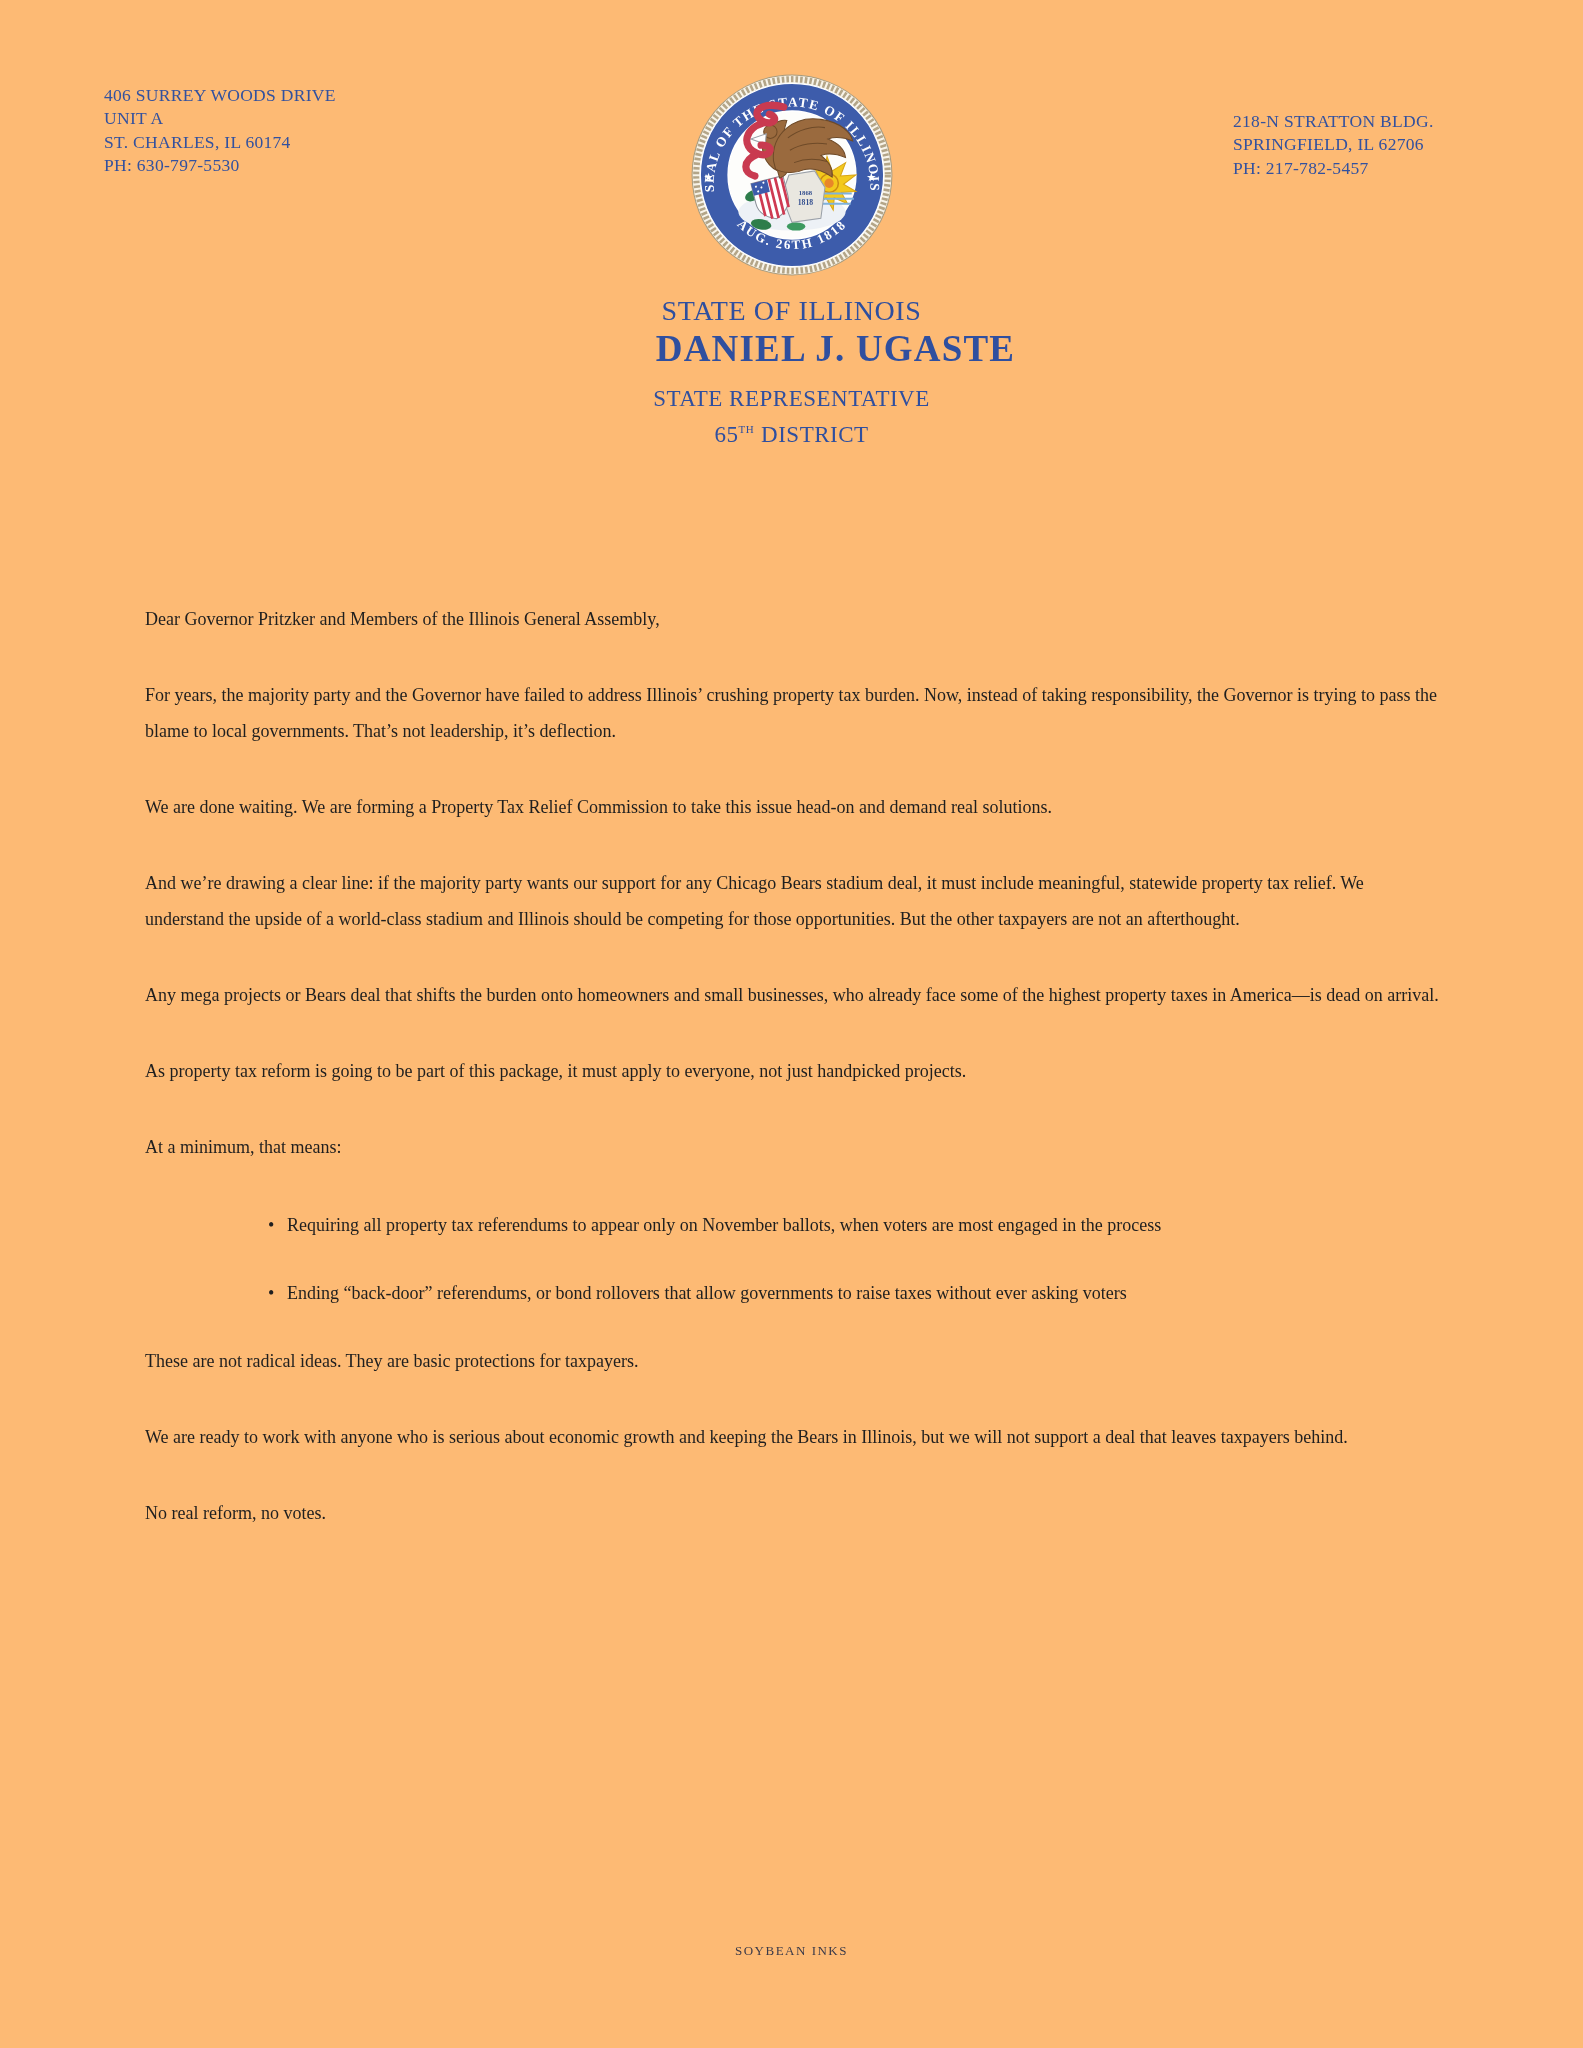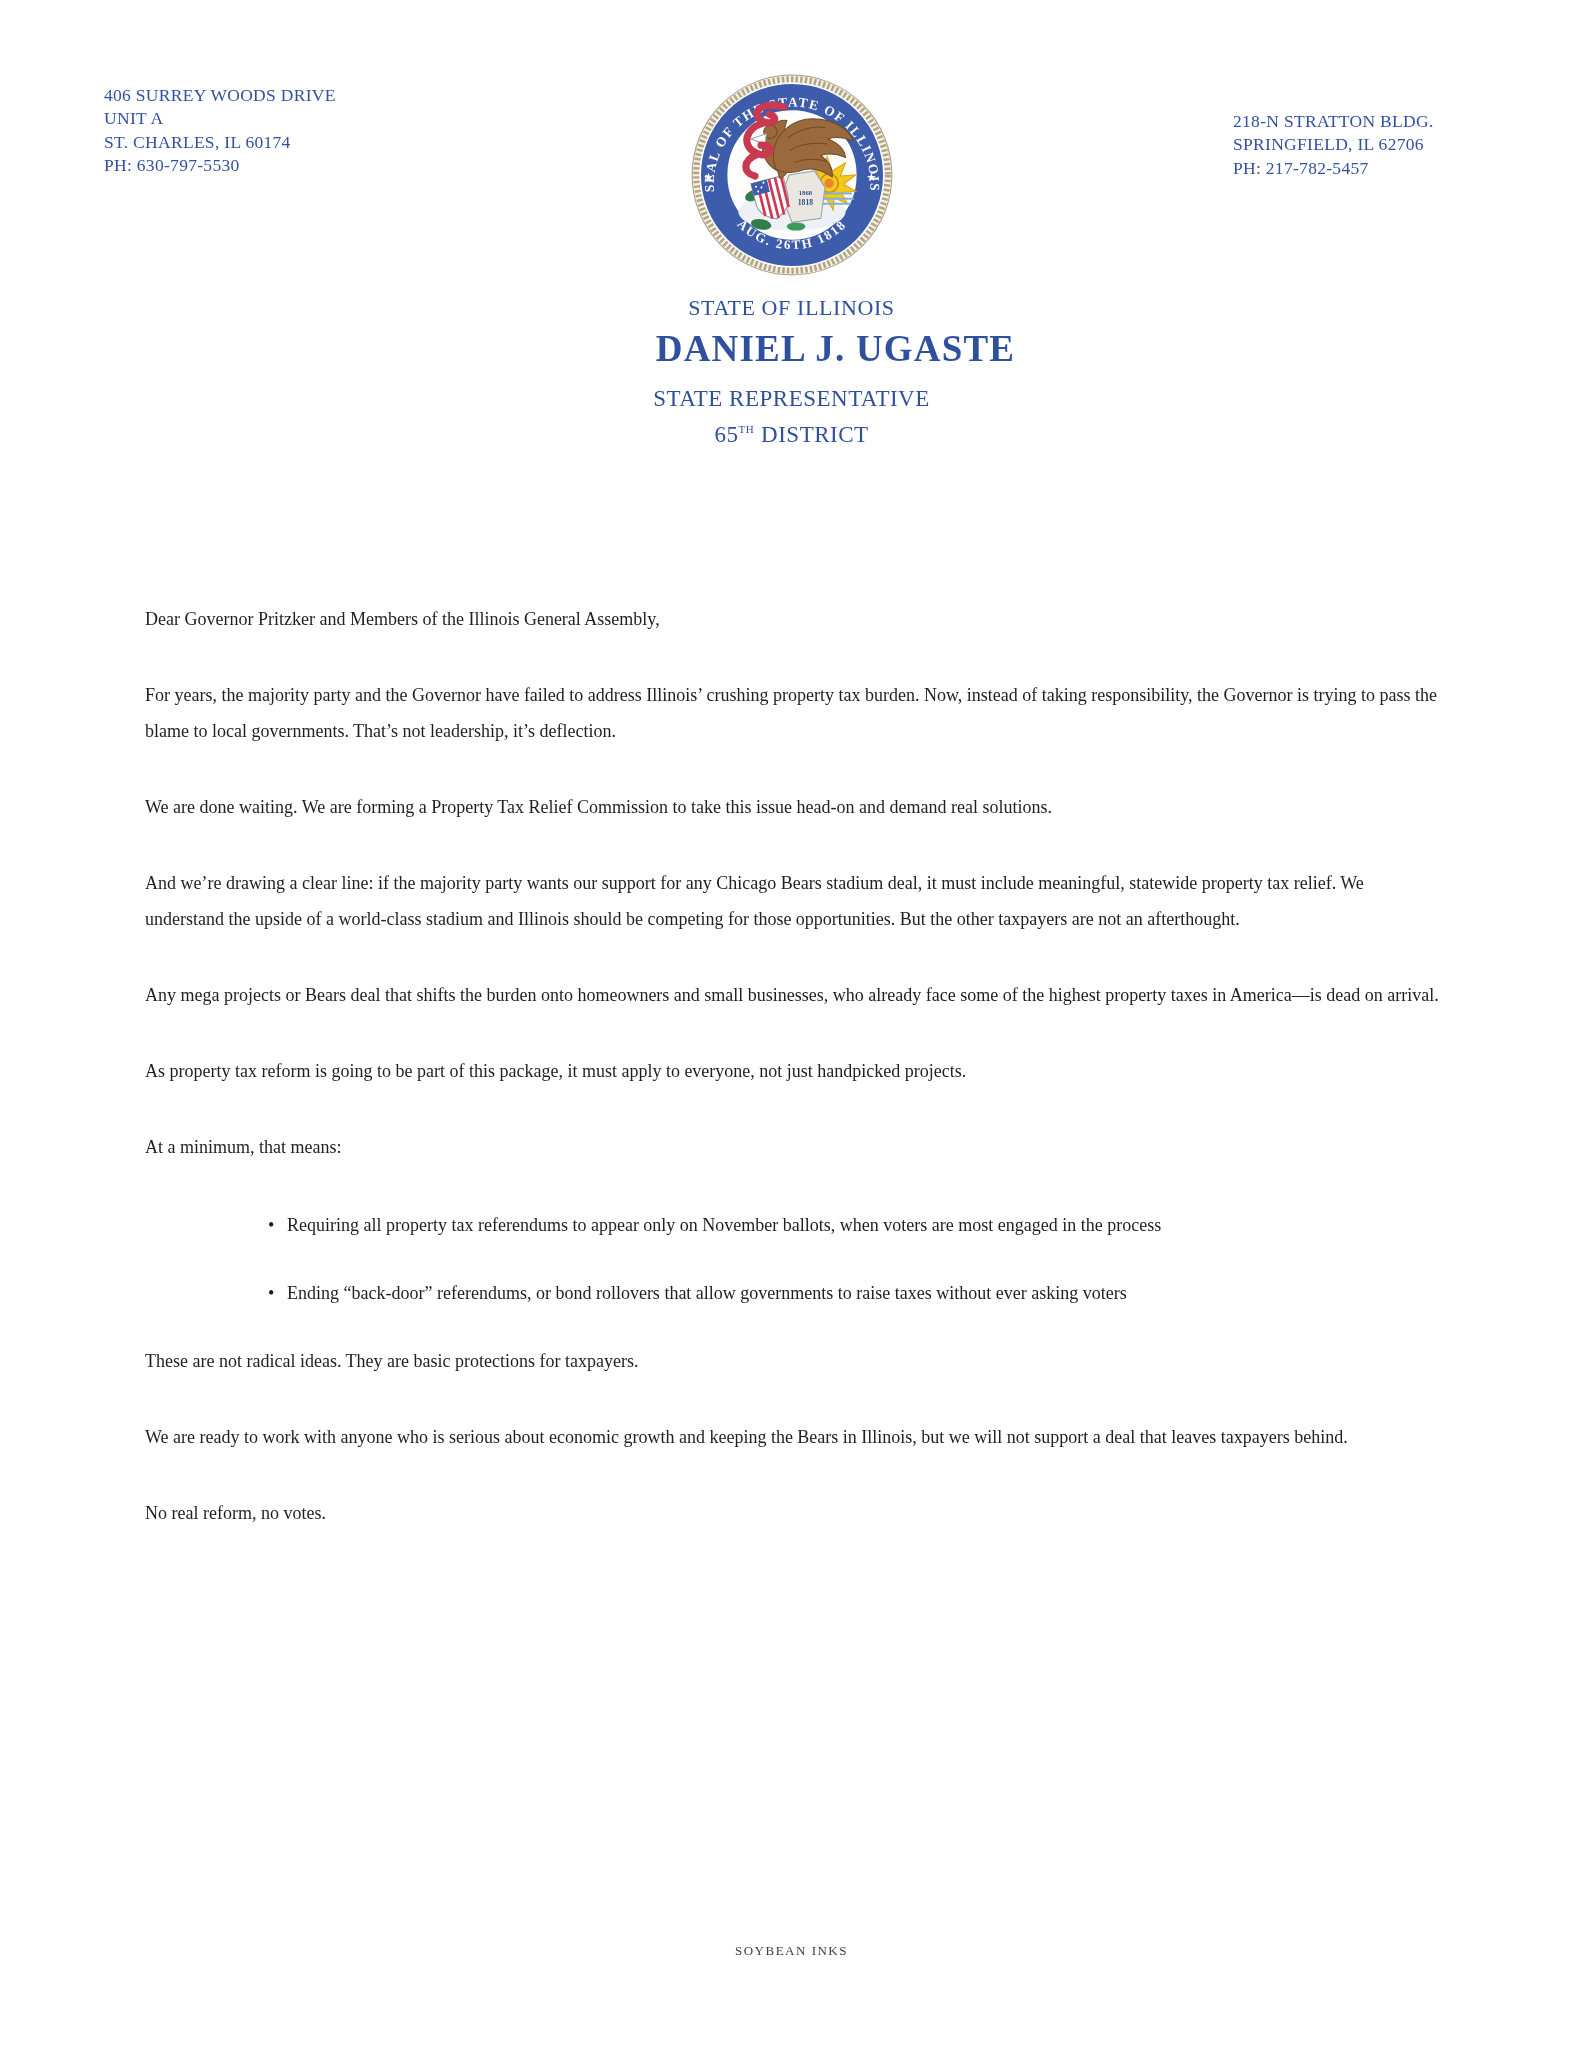--- a/index.html
+++ b/index.html
@@ -1,20 +1,20 @@
 <!DOCTYPE html>
 <html><head>
 <meta charset="utf-8">
 <style>
   html,body{margin:0;padding:0;background:#e8e8e8;}
   .page{
     position:relative;
     width:1583px;height:2048px;
     margin:0 auto;
-    background:#ffffff;
+    background:#fdba74;
     font-family:"Liberation Serif","DejaVu Serif",serif;
     color:#1f1f1f;
     overflow:hidden;
   }
   
   .office{
     position:absolute;
     color:#32519f;
     font-size:17.5px;
     line-height:1.33;
@@ -26,21 +26,21 @@
   .seal-wrap{
     position:absolute;
     top:72px;left:50%;
     transform:translateX(-50%);
     width:206px;height:206px;
   }
   .hdr{
     position:absolute;left:0;width:100%;
     text-align:center;color:#2f4f9f;
   }
-  .hdr-state{top:295px;font-size:22px;letter-spacing:.6px;}
+  .hdr-state{top:295px;font-size:28px;letter-spacing:.6px;}
   .hdr-name{top:327px;font-size:37px;font-weight:bold;letter-spacing:1.2px;margin-left:44px;}
   .hdr-title{top:386px;font-size:23px;letter-spacing:.5px;}
   .hdr-district{top:422px;font-size:23px;letter-spacing:.5px;}
   .hdr-district sup{font-size:11px;vertical-align:super;}
   .hdr-district .dw{margin-left:7px;}
   
   .letter-body{
     position:absolute;
     top:601px;left:145px;
     width:1300px;

